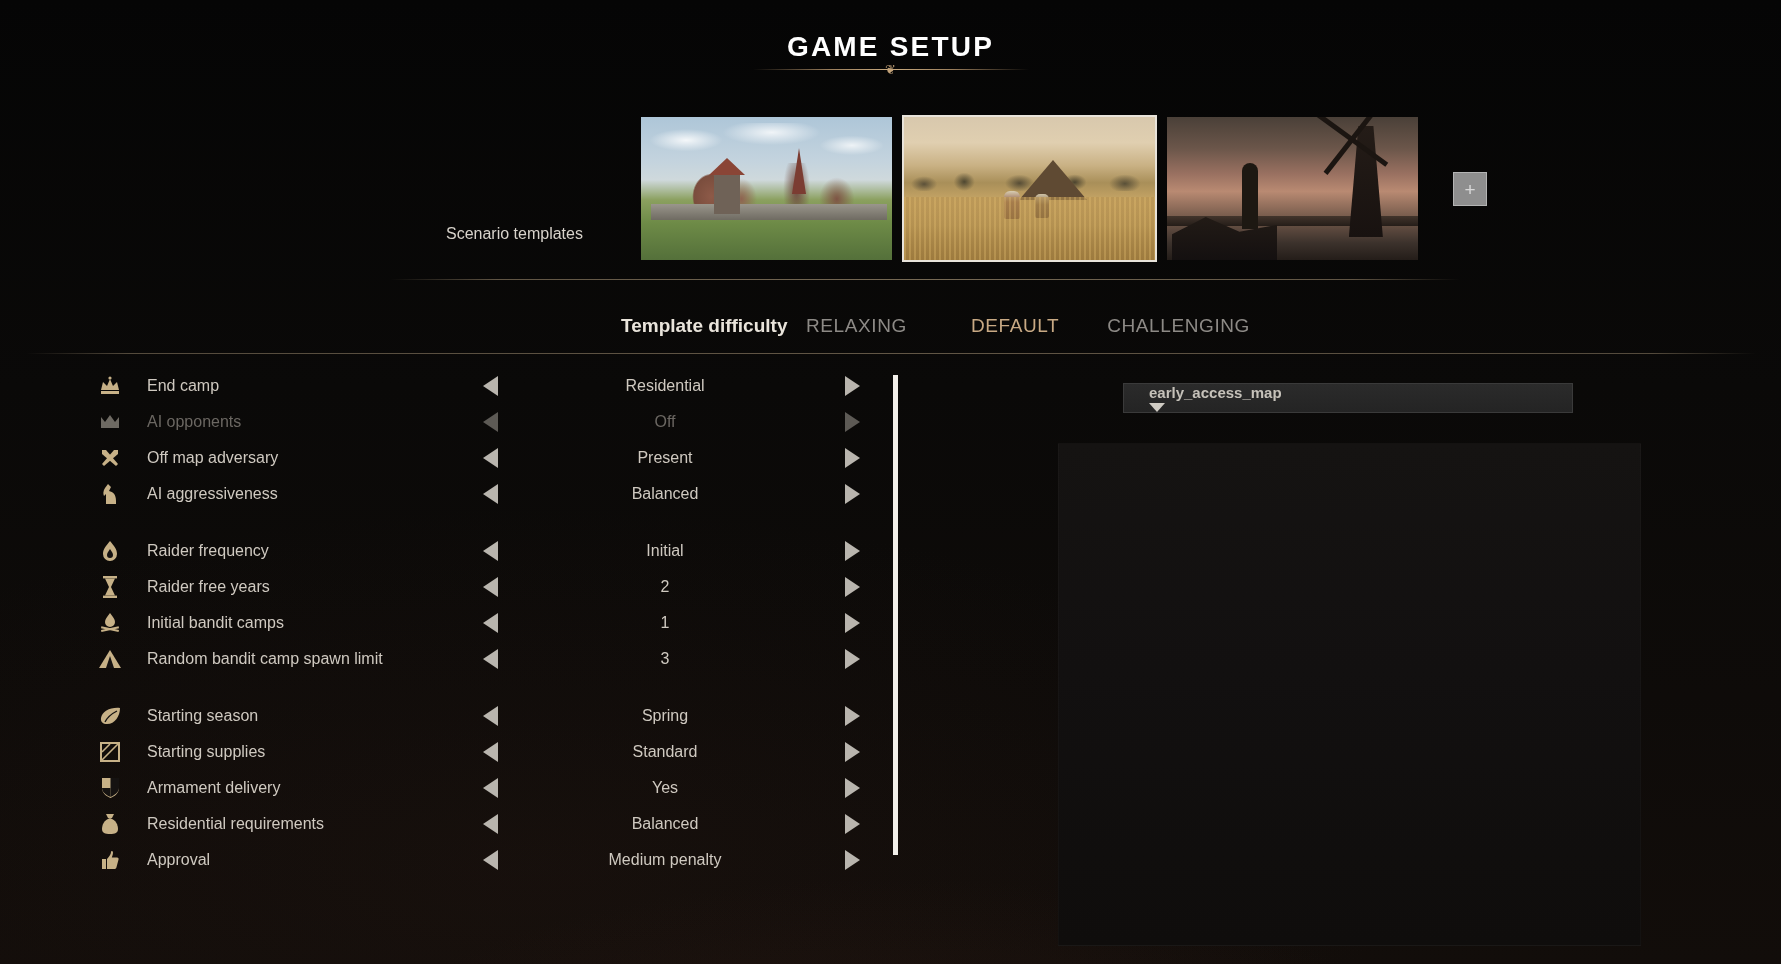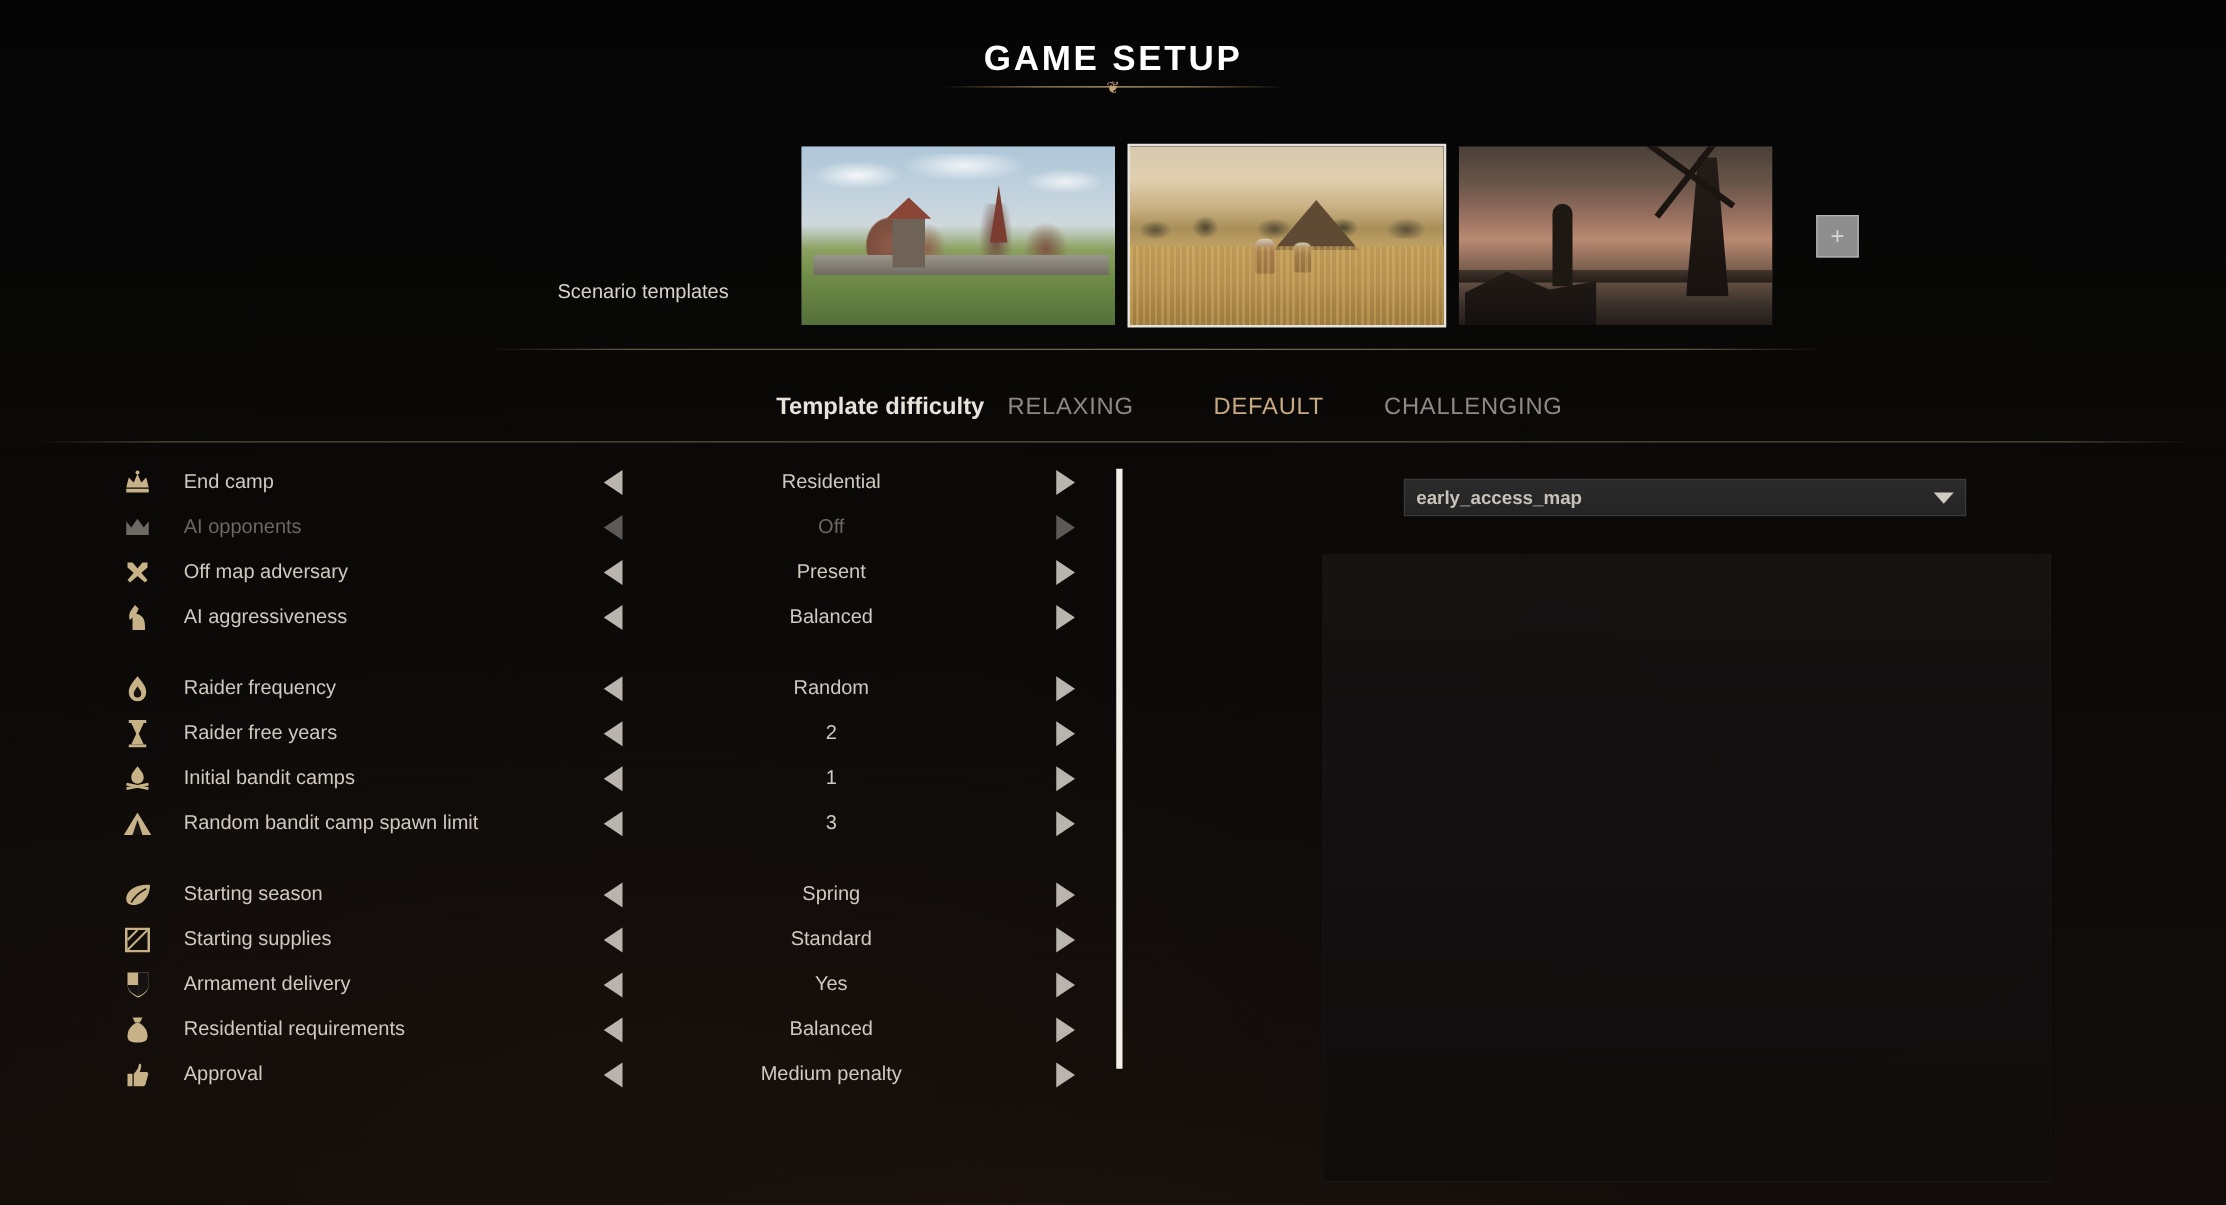--- a/index.html
+++ b/index.html
@@ -372,23 +372,24 @@
   
   #map-dropdown {
     position: absolute;
     left: 1123px;
     top: 383px;
     width: 450px;
     height: 30px;
     background: linear-gradient(180deg, #2b2b2b 0%, #242424 100%);
     border: 1px solid #3a3a3a;
     display: flex;
-    align-items: center;
-    padding: 0 9px;
+    align-items: flex-start;
+    padding: 0 25px;
     cursor: pointer;
+    flex-direction: column;
   }
   #map-dropdown-value {
     font-size: 15px;
     font-weight: bold;
     color: #c6c2ba;
     flex: 1 1 auto;
     white-space: nowrap;
     overflow: hidden;
   }
   #map-dropdown-chevron {
@@ -530,21 +531,21 @@
 
     <div class="setting-row spacer-before">
       <div class="setting-icon">
         <svg width="18" height="22" viewBox="0 0 18 22">
             <path d="M9 1 C5 6 2 9 2 14 A7 7 0 0 0 16 14 C16 9 13 6 9 1 Z" fill="currentColor"></path>
             <path d="M9 9 C7 12 6 13 6 15 A3 3 0 0 0 12 15 C12 13 11 12 9 9 Z" fill="#151211"></path>
           </svg>
       </div>
       <div class="setting-label">Raider frequency</div>
       <div class="arrow-left"></div>
-      <div class="setting-value">Random</div>
+      <div class="setting-value">Initial</div>
       <div class="arrow-right"></div>
     </div>
 
     <div class="setting-row">
       <div class="setting-icon">
         <svg width="16" height="22" viewBox="0 0 16 22">
             <rect x="1" y="0" width="14" height="2.4" fill="currentColor"></rect>
             <rect x="1" y="19.6" width="14" height="2.4" fill="currentColor"></rect>
             <path d="M3 2.4 L13 2.4 L9 11 L13 19.6 L3 19.6 L7 11 Z" fill="currentColor"></path>
           </svg>

